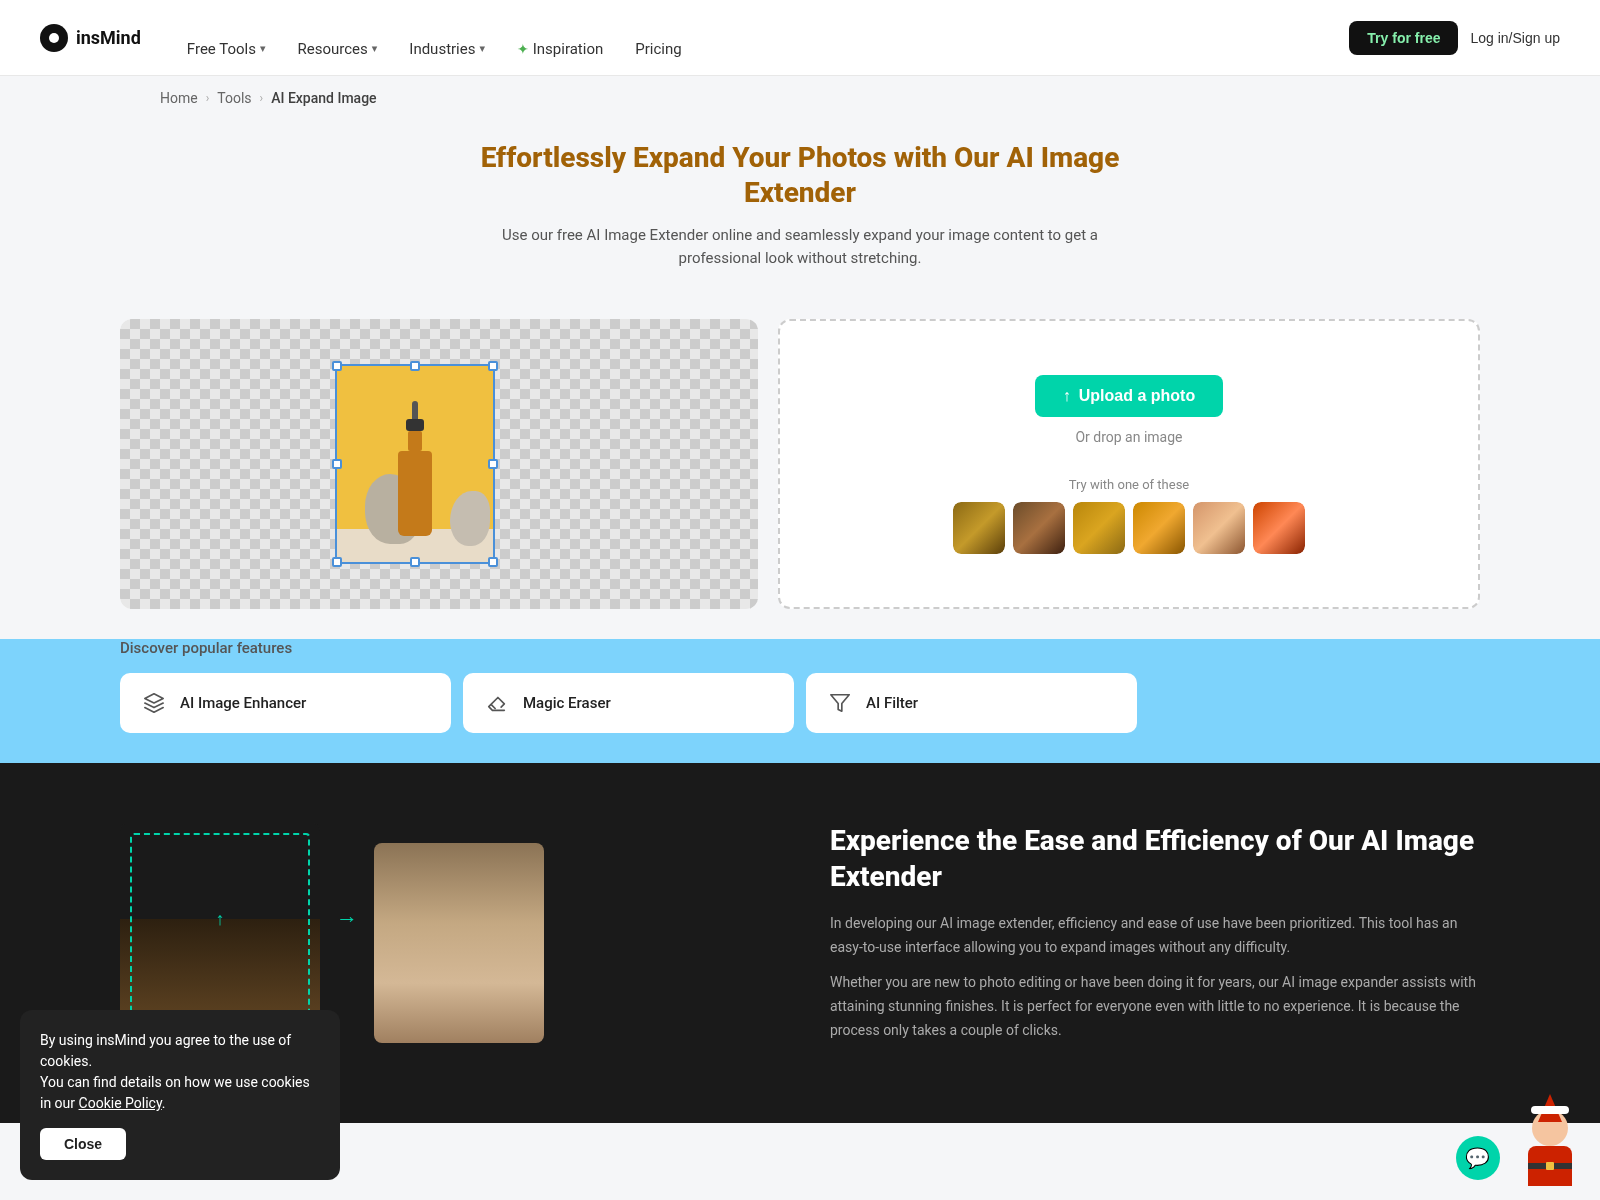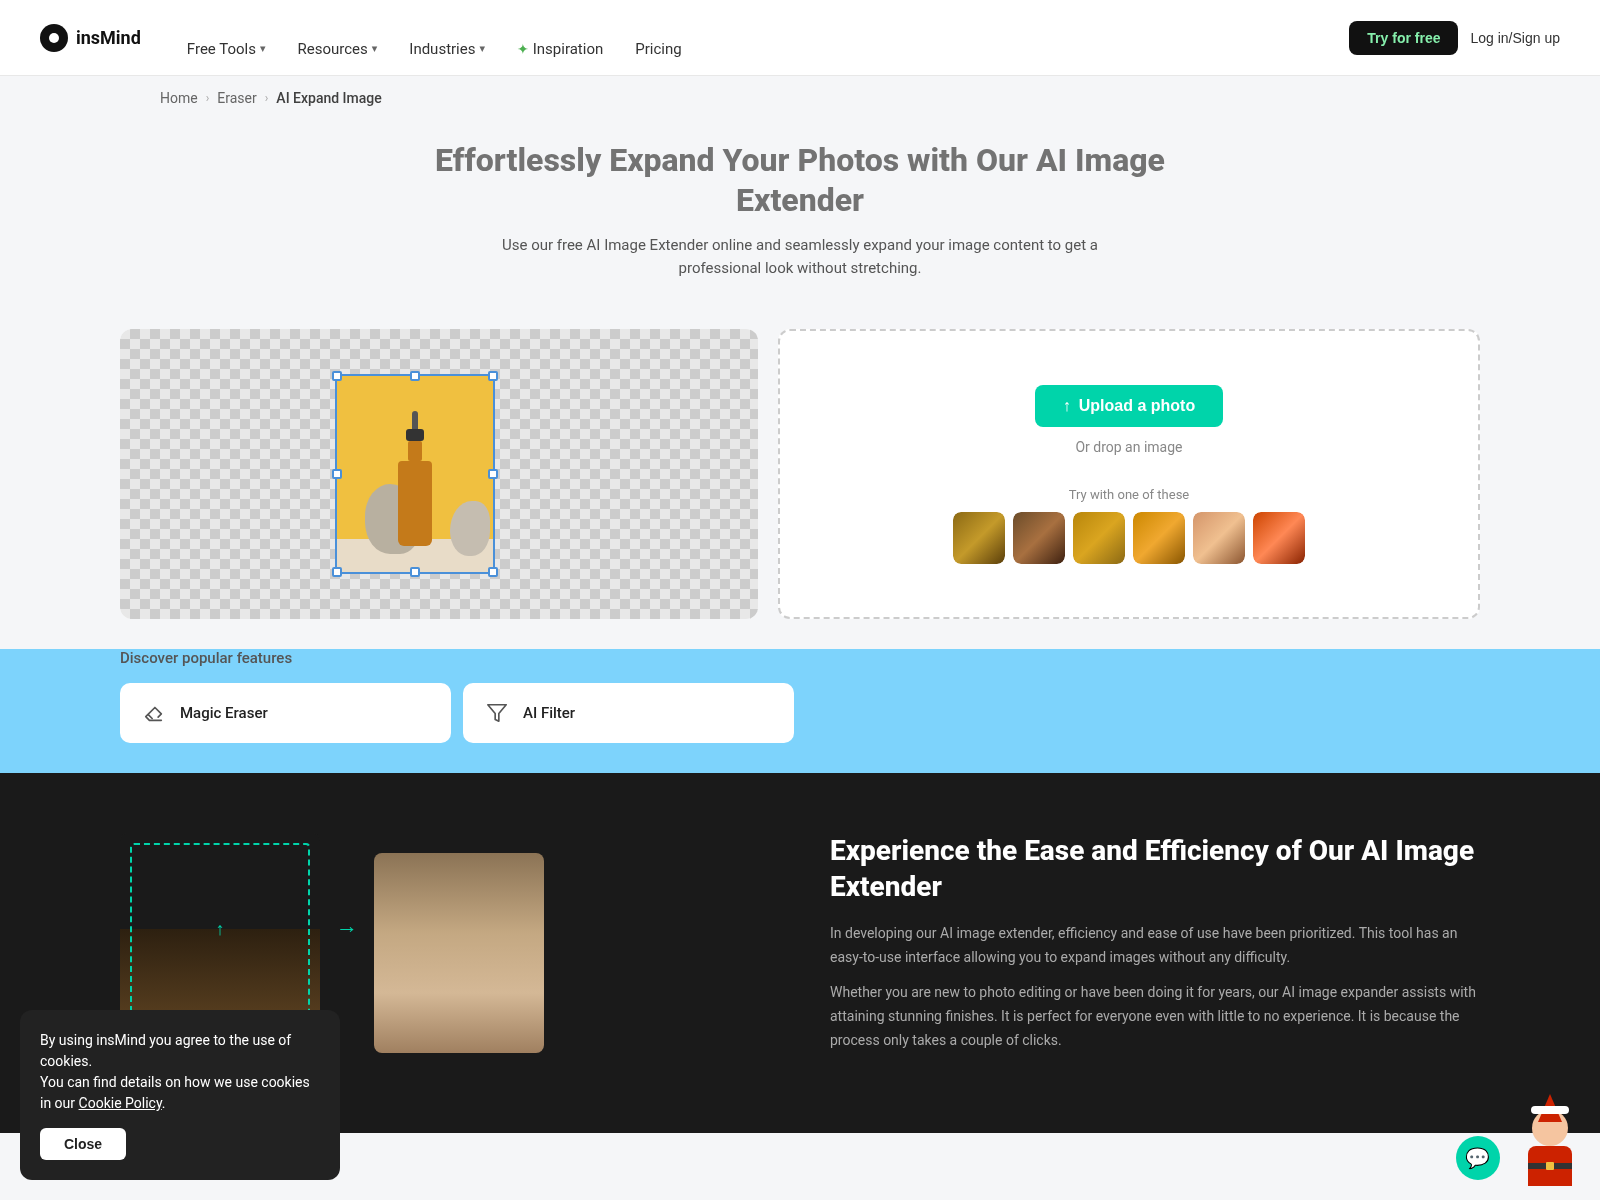--- a/index.html
+++ b/index.html
@@ -98,23 +98,23 @@
     .breadcrumb .sep { color: #aaa; font-size: 12px; }
     .breadcrumb .current { color: #404040; font-weight: 500; }
 
     
     .hero {
       text-align: center;
       padding: 20px 160px 30px;
       background: #f5f6f8;
     }
     .hero h1 {
-      font-size: 32px;
+      font-size: 28px;
       font-weight: 800;
-      color: #737373;
+      color: #a16207;
       line-height: 1.25;
       max-width: 750px;
       margin: 0 auto 14px;
       text-align: center;
     }
     .hero p {
       font-size: 15px;
       color: #555;
       max-width: 680px;
       margin: 0 auto;
@@ -549,21 +549,21 @@
   </div>
   <div class="nav-actions">
     <button class="btn-try">Try for free</button>
     <button class="btn-login">Log in/Sign up</button>
   </div>
 </nav>
 
 <div class="breadcrumb">
   <a href="#">Home</a>
   <span class="sep">›</span>
-  <a href="#">Eraser</a>
+  <a href="#">Tools</a>
   <span class="sep">›</span>
   <span class="current">AI Expand Image</span>
 </div>
 
 <section class="hero">
   <h1>Effortlessly Expand Your Photos with Our AI Image Extender</h1>
   <p>Use our free AI Image Extender online and seamlessly expand your image content to get a professional look without stretching.</p>
 </section>
 
 <div class="tool-area">
@@ -629,20 +629,30 @@
           </div>
       </div>
     </div>
   </div>
 </div>
 
 <div class="features-section">
   <div class="features-title">Discover popular features</div>
   <div class="features-cards">
 
+    <div class="feature-card">
+      <div class="feature-icon">
+        <svg width="22" height="22" viewBox="0 0 24 24" fill="none" stroke="#555" stroke-width="1.8" stroke-linecap="round" stroke-linejoin="round">
+          <polygon points="12 2 2 7 12 12 22 7 12 2"></polygon>
+          <polyline points="2 17 12 22 22 17"></polyline>
+          <polyline points="2 12 12 17 22 12"></polyline>
+        </svg>
+      </div>
+      <span>AI Image Enhancer</span>
+    </div>
 
     <div class="feature-card">
       <div class="feature-icon">
         <svg width="22" height="22" viewBox="0 0 24 24" fill="none" stroke="#555" stroke-width="1.8" stroke-linecap="round" stroke-linejoin="round">
           <path d="M20 20H7L3 16l10-10 7 7-3.5 3.5"></path>
           <line x1="6" y1="14" x2="10" y2="18"></line>
         </svg>
       </div>
       <span>Magic Eraser</span>
     </div>

